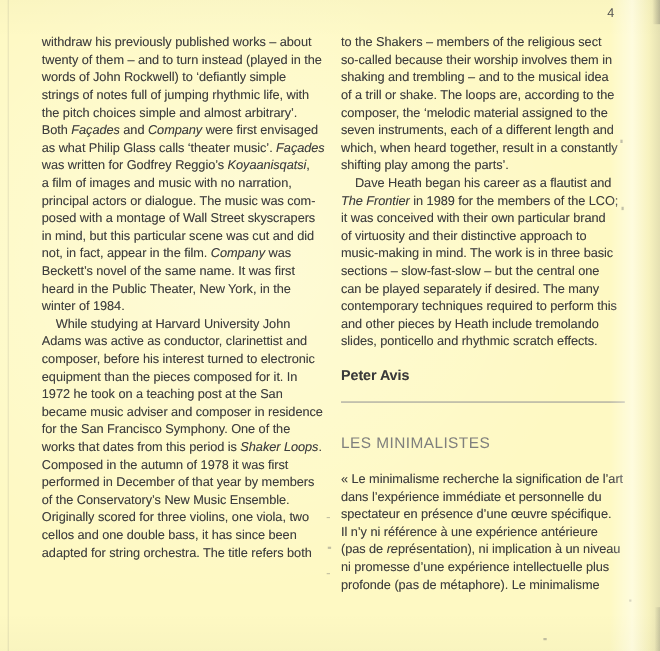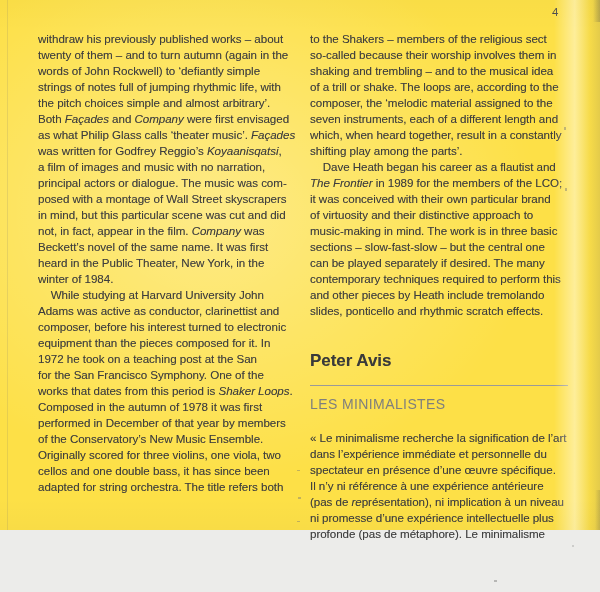--- a/index.html
+++ b/index.html
@@ -7,22 +7,22 @@
     padding: 0;
     width: 600px;
     height: 592px;
     overflow: hidden;
     background: #ececea;
     font-family: "Liberation Sans", "DejaVu Sans", sans-serif;
   }
   .page {
     position: relative;
     width: 600px;
-    height: 530px;
-    background: #fde047;
+    height: 592px;
+    background: #fef9c3;
     color: #3e3e3e;
   }
   
   .page-vignette {
     position: absolute; inset: 0;
     pointer-events: none;
     background:
       radial-gradient(ellipse at 35% 40%, rgba(255,255,255,0.35) 0%, rgba(255,255,255,0) 60%),
       linear-gradient(to bottom, rgba(0,0,0,0.015) 0%, rgba(0,0,0,0) 6%, rgba(0,0,0,0) 94%, rgba(0,0,0,0.02) 100%);
   }
@@ -61,33 +61,33 @@
     line-height: 16px;
     letter-spacing: -0.05px;
     color: #3e3e3e;
     text-shadow: 0 0 0.5px rgba(62,62,62,0.4);
   }
   .col-left  { left: 38px;  width: 262px; }
   .col-right { left: 310px; width: 262px; }
   .line { white-space: pre; }
   .line i { font-style: italic; }
   .byline {
-    margin-top: 34px;
+    margin-top: 14px;
     font-weight: bold;
-    font-size: 17px;
+    font-size: 13px;
     color: #3a3a3a;
   }
   .rule {
     margin-top: 16px;
     width: 258px;
     height: 1px;
     background: #9a9a98;
   }
   .heading {
-    margin-top: 10px;
+    margin-top: 28px;
     font-size: 14px;
     letter-spacing: 0.4px;
     color: #7f7f7d;
     text-shadow: none;
   }
   .french { margin-top: 18px; }
   
   .speck { position: absolute; background: rgba(120,120,118,0.45); pointer-events: none; }
   .s1 { left: 297px; top: 470px; width: 3px; height: 1px; }
   .s2 { left: 298px; top: 497px; width: 3px; height: 2px; }
@@ -101,40 +101,41 @@
 <body>
 
 <div class="page">
   <div class="page-vignette"></div>
   <div class="edge-left"></div>
 
   <div class="page-number">4</div>
 
   <div class="col col-left" id="left-lines">
       <div class="line">withdraw his previously published works – about</div>
-      <div class="line">twenty of them – and to turn autumn (again in the</div>
+      <div class="line">twenty of them – and to turn instead (played in the</div>
       <div class="line">words of John Rockwell) to ‘defiantly simple</div>
       <div class="line">strings of notes full of jumping rhythmic life, with</div>
       <div class="line">the pitch choices simple and almost arbitrary’.</div>
       <div class="line">Both <i>Façades</i> and <i>Company</i> were first envisaged</div>
       <div class="line">as what Philip Glass calls ‘theater music’. <i>Façades</i></div>
       <div class="line">was written for Godfrey Reggio’s <i>Koyaanisqatsi</i>,</div>
       <div class="line">a film of images and music with no narration,</div>
       <div class="line">principal actors or dialogue. The music was com-</div>
       <div class="line">posed with a montage of Wall Street skyscrapers</div>
       <div class="line">in mind, but this particular scene was cut and did</div>
       <div class="line">not, in fact, appear in the film. <i>Company</i> was</div>
       <div class="line">Beckett’s novel of the same name. It was first</div>
       <div class="line">heard in the Public Theater, New York, in the</div>
       <div class="line">winter of 1984.</div>
       <div class="line">    While studying at Harvard University John</div>
       <div class="line">Adams was active as conductor, clarinettist and</div>
       <div class="line">composer, before his interest turned to electronic</div>
       <div class="line">equipment than the pieces composed for it. In</div>
       <div class="line">1972 he took on a teaching post at the San</div>
+      <div class="line">became music adviser and composer in residence</div>
       <div class="line">for the San Francisco Symphony. One of the</div>
       <div class="line">works that dates from this period is <i>Shaker Loops</i>.</div>
       <div class="line">Composed in the autumn of 1978 it was first</div>
       <div class="line">performed in December of that year by members</div>
       <div class="line">of the Conservatory’s New Music Ensemble.</div>
       <div class="line">Originally scored for three violins, one viola, two</div>
       <div class="line">cellos and one double bass, it has since been</div>
       <div class="line">adapted for string orchestra. The title refers both</div>
     </div>
 

